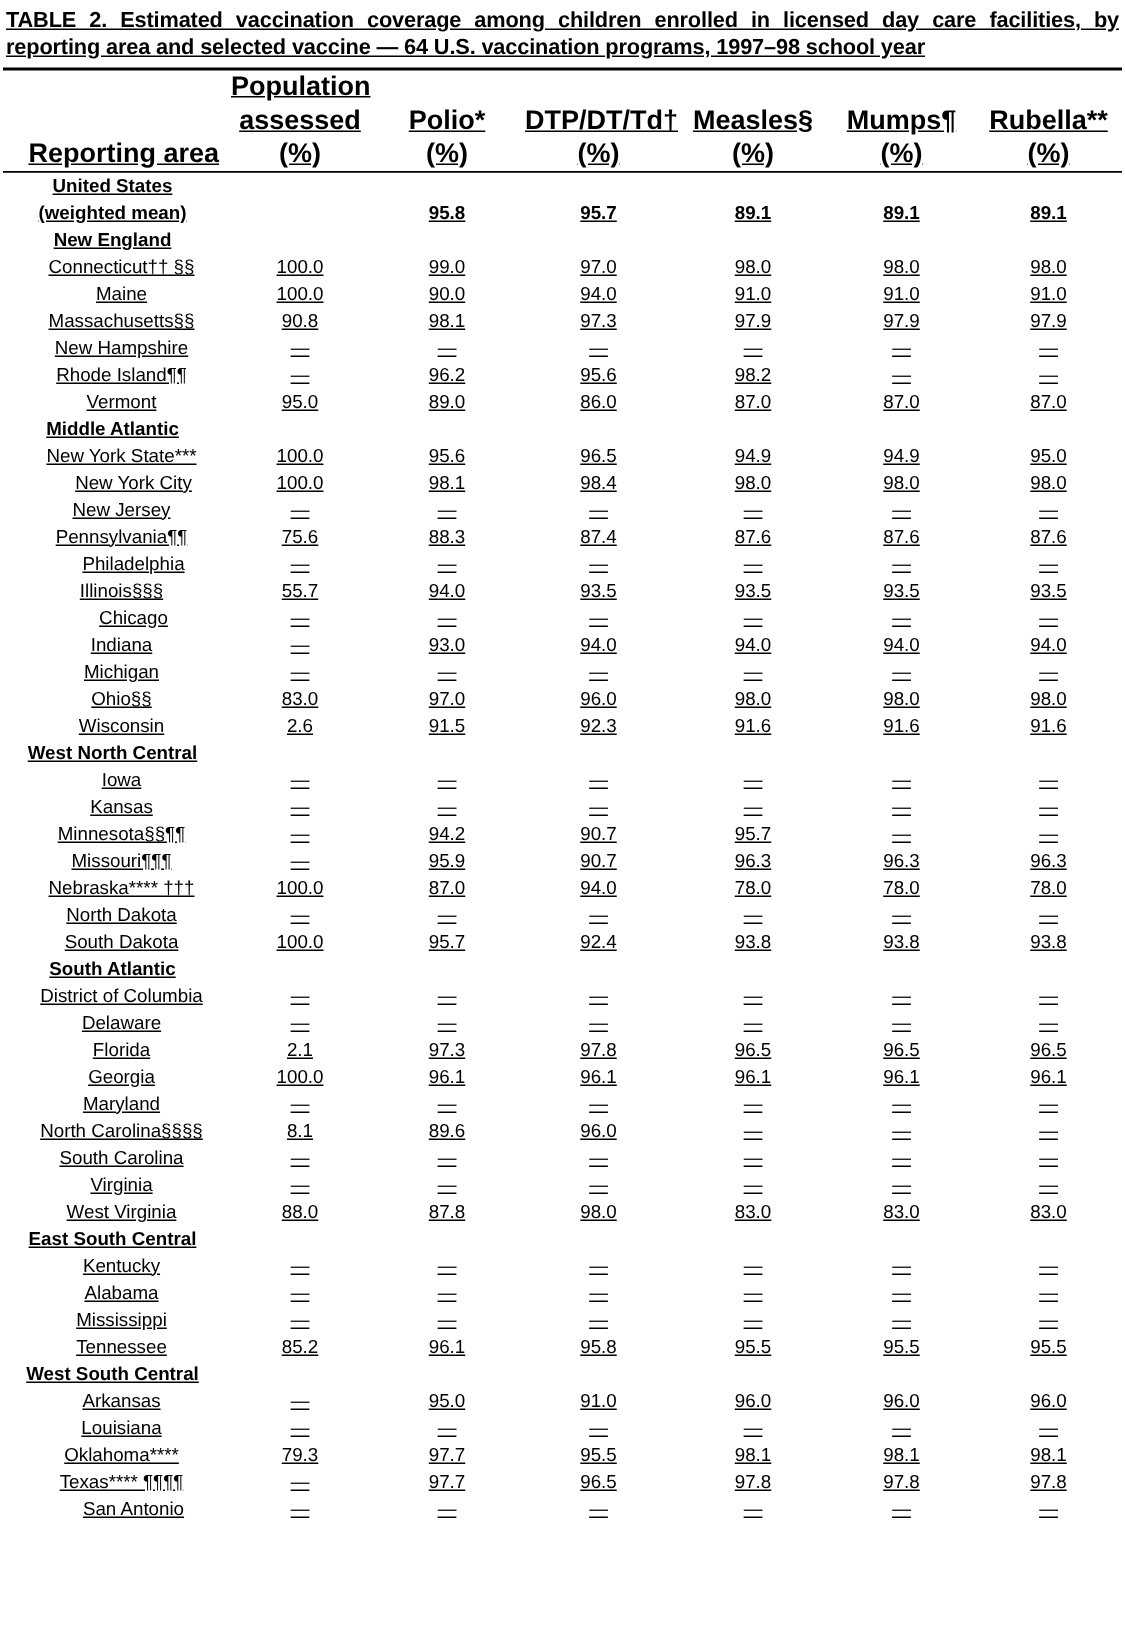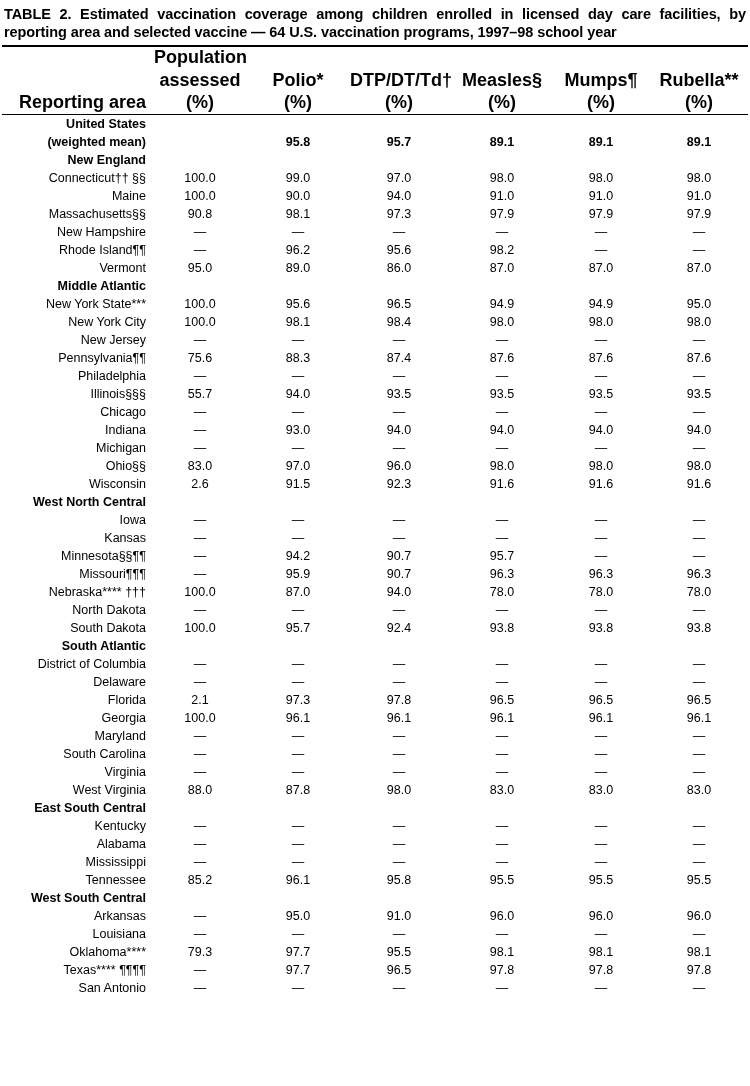--- a/index.html
+++ b/index.html
@@ -13,20 +13,21 @@
     font-family: "Liberation Sans", sans-serif;
     color: #000000;
     overflow: hidden;
   }
   #page {
     width: 750px;
     height: 1086px;
     position: relative;
     box-sizing: border-box;
     padding: 4px 2px 0 2px;
+    text-decoration: underline;
   }
   .title {
     font-size: 14.5px;
     font-weight: bold;
     line-height: 1.22;
     letter-spacing: -0.1px;
     text-align: justify;
     margin: 2px 2px 4px 2px;
   }
   table.vacc {
@@ -61,21 +62,21 @@
     text-align: right;
     vertical-align: bottom;
   }
   tbody td {
     padding: 0 4px;
     line-height: 1.35;
     font-size: 12.5px;
     height: 18px;
   }
   tbody td.area {
-    text-align: right;
+    text-align: center;
     white-space: nowrap;
   }
   tr.region td.area {
     font-weight: bold;
     padding-left: 2px;
   }
   tr.state td.area {
     padding-left: 14px;
   }
   tr.city td.area {
@@ -443,20 +444,29 @@
         <tr class="state">
           <td class="area">Maryland</td>
           <td class="num">—</td>
           <td class="num">—</td>
           <td class="num">—</td>
           <td class="num">—</td>
           <td class="num">—</td>
           <td class="num">—</td>
         </tr>
         <tr class="state">
+          <td class="area">North Carolina§§§§</td>
+          <td class="num">8.1</td>
+          <td class="num">89.6</td>
+          <td class="num">96.0</td>
+          <td class="num">—</td>
+          <td class="num">—</td>
+          <td class="num">—</td>
+        </tr>
+        <tr class="state">
           <td class="area">South Carolina</td>
           <td class="num">—</td>
           <td class="num">—</td>
           <td class="num">—</td>
           <td class="num">—</td>
           <td class="num">—</td>
           <td class="num">—</td>
         </tr>
         <tr class="state">
           <td class="area">Virginia</td>

